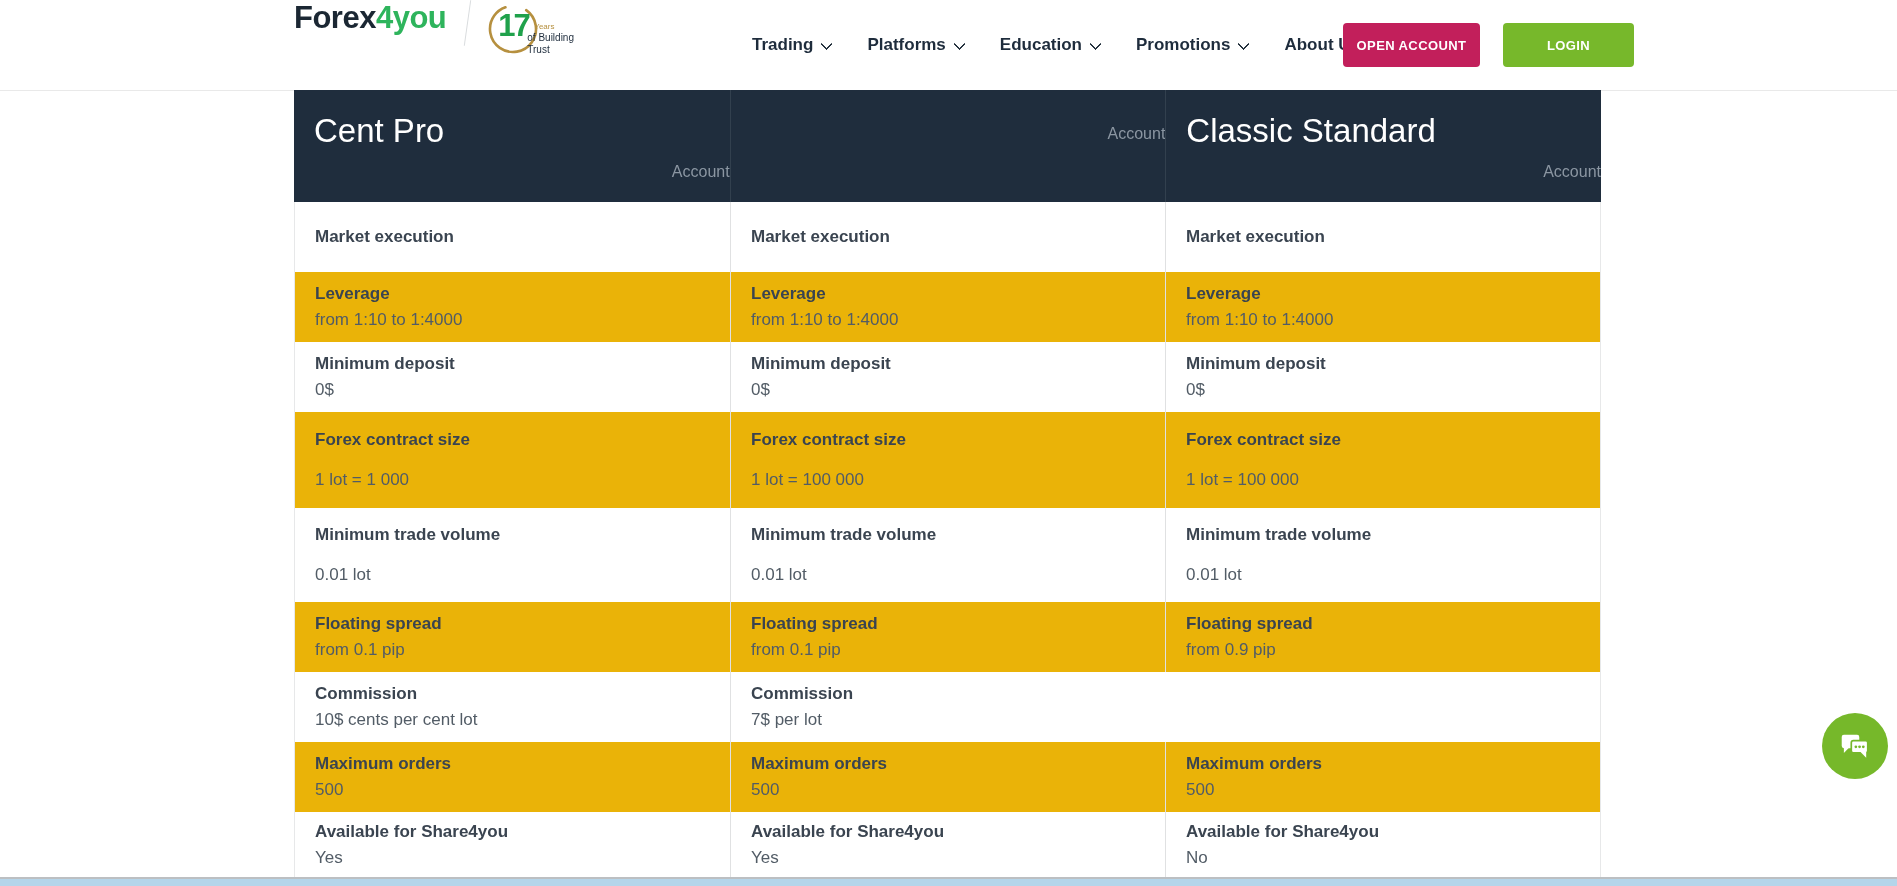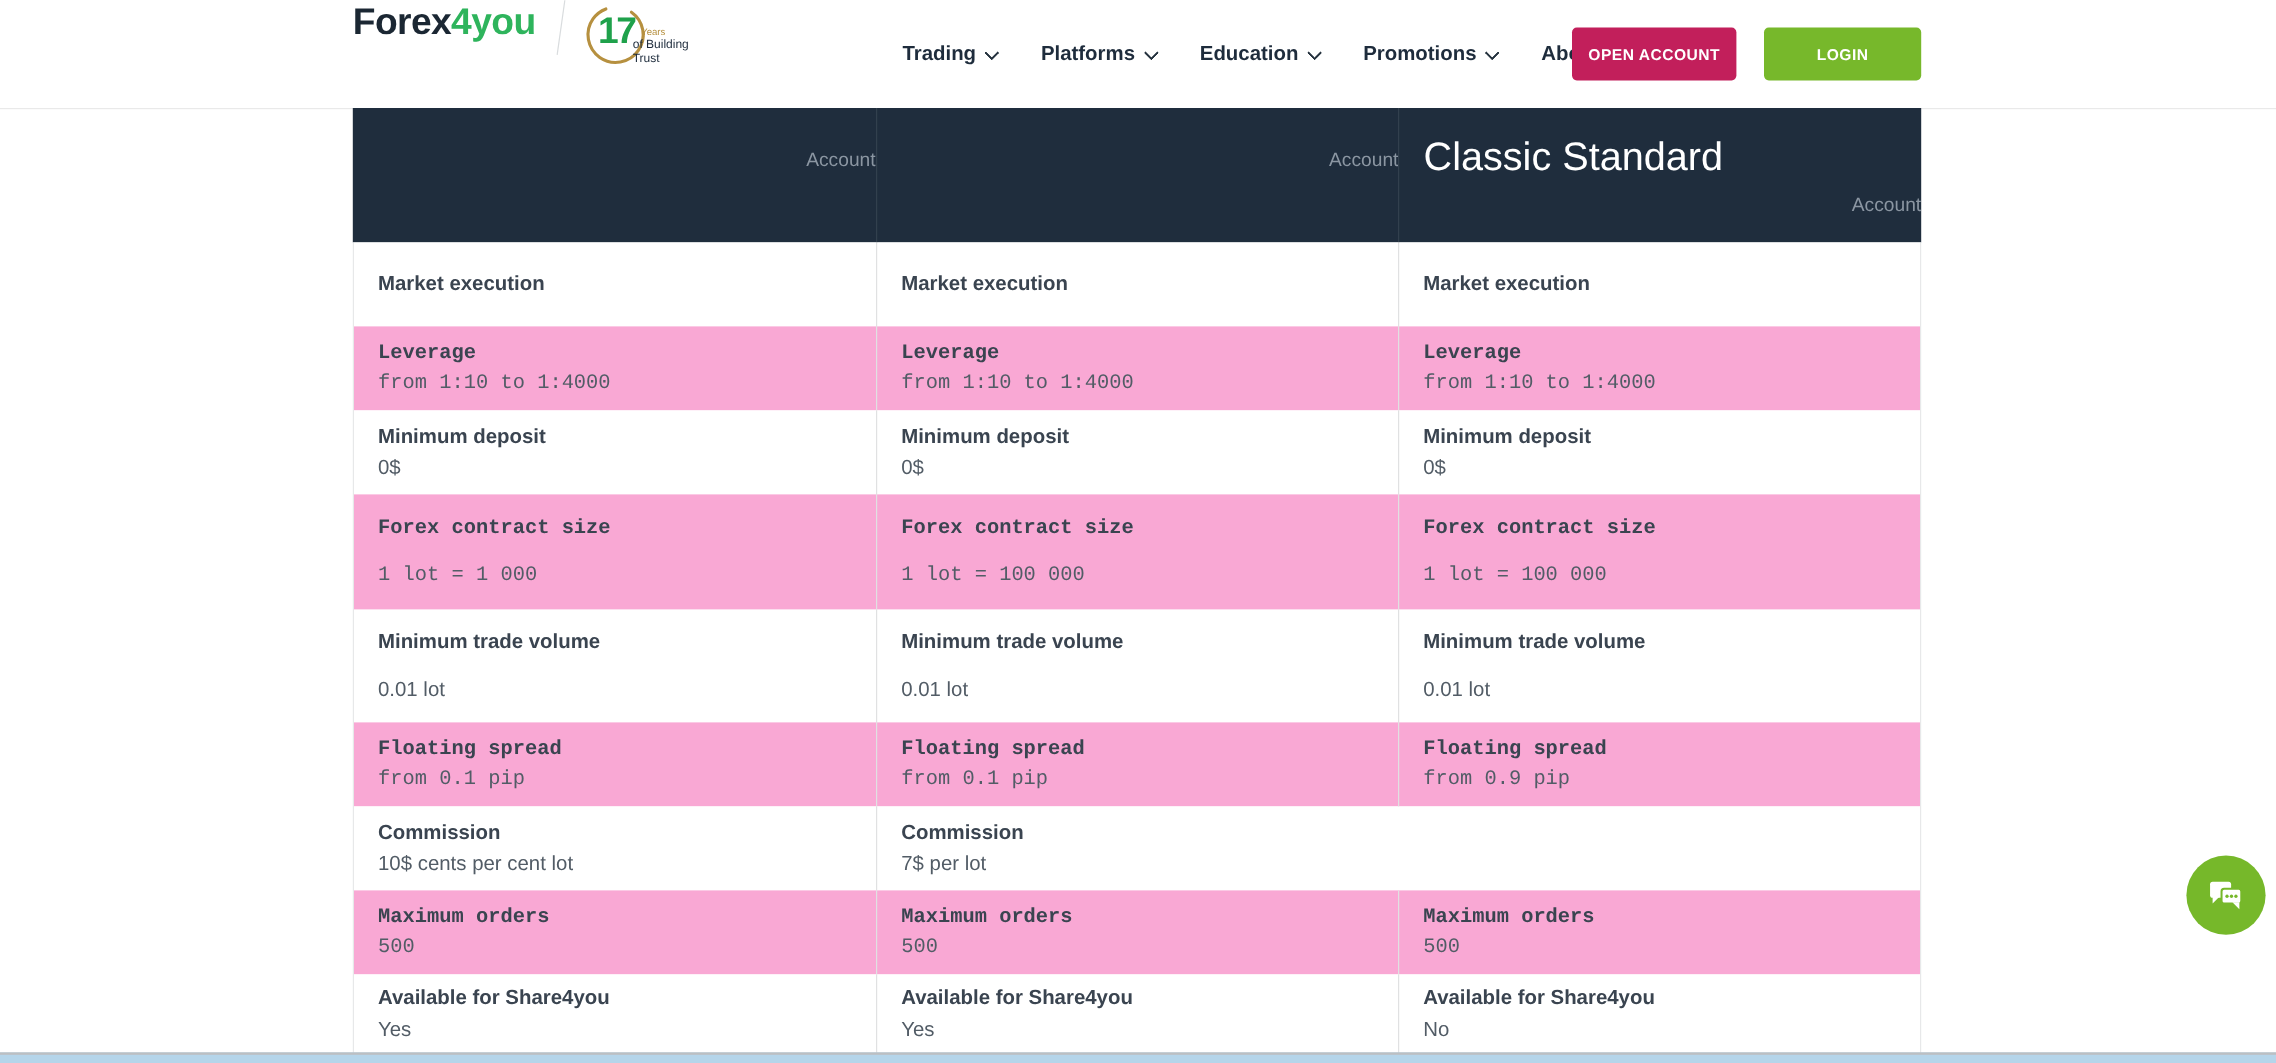--- a/index.html
+++ b/index.html
@@ -20,35 +20,35 @@
   .badge .b17{position:absolute;left:11px;top:8px;font-size:31px;font-weight:700;color:#1fa14b;letter-spacing:-2px;}
   .badge .byears{position:absolute;left:47px;top:22px;font-size:8px;color:#b6903f;}
   .badge .bl1{position:absolute;left:40px;top:32px;font-size:10px;color:#1e2c3c;white-space:nowrap;}
   .badge .bl2{position:absolute;left:40px;top:44px;font-size:10px;color:#1e2c3c;}
 
   .nav{position:absolute;left:752px;top:0;height:90px;display:flex;align-items:center;gap:36px;}
   .nav-item{display:flex;align-items:center;font-size:17px;font-weight:700;color:#1e2c3c;cursor:pointer;white-space:nowrap;}
   .chev{width:7px;height:7px;border-right:2px solid #26333f;border-bottom:2px solid #26333f;border-radius:1px;transform:rotate(45deg) translate(-1px,-1px);margin-left:9px;display:inline-block;}
 
   .btn{position:absolute;top:23px;height:44px;display:flex;align-items:center;justify-content:center;
-       border-radius:4px;color:#ffffff;font-size:13px;font-weight:700;letter-spacing:0.4px;cursor:pointer;}
+       border-radius:4px;color:#ffffff;font-size:13px;font-weight:700;letter-spacing:0.4px;cursor:pointer;margin-left:33px;}
   .btn-open{left:1310px;width:137px;background:#c21f5b;}
   .btn-login{left:1470px;width:131px;background:#77b82b;}
 
   
   .acct-table{position:absolute;left:294px;top:90px;width:1307px;}
   .thead{display:grid;grid-template-columns:repeat(3,1fr);height:112px;background:#1f2d3d;}
   .th{padding:22px 0 0 20px;box-sizing:border-box;}
   .th + .th{border-left:1px solid #32404e;}
   .th-title{font-size:33px;font-weight:400;color:#ffffff;}
   .th-sub{margin-top:13px;font-size:16px;color:#8b96a2;text-align:right;}
 
   .tbody{border-left:1px solid #e7e8e9;border-right:1px solid #e7e8e9;box-sizing:border-box;}
   .trow{display:grid;grid-template-columns:repeat(3,1fr);background:#ffffff;}
-  .trow.alt{background:#f9a8d4;font-family:Liberation Mono, monospace;}
+  .trow.alt{background:#eab308;}
   .h70{height:70px;} .h96{height:96px;} .h94{height:94px;} .h66{height:66px;}
   .cell{padding:0 20px;display:flex;flex-direction:column;justify-content:center;box-sizing:border-box;overflow:hidden;}
   .cell + .cell{border-left:1px solid #e0e1e2;}
   .lbl{font-size:17px;font-weight:700;color:#3a4450;}
   .val{font-size:17px;color:#525c66;margin-top:6px;}
   .spaced .val{margin-top:20px;}
   .val:empty{display:none;}
 
   
   .chat{position:absolute;left:1822px;top:713px;width:66px;height:66px;border-radius:50%;
@@ -102,20 +102,21 @@
       </a>
     </nav>
 
     <a class="btn btn-open">OPEN ACCOUNT</a>
     <a class="btn btn-login">LOGIN</a>
   </header>
 
   <main class="acct-table">
     <div class="thead">
       <div class="th">
+        <div class="th-title">Cent Pro</div>
         <div class="th-sub">Account</div>
       </div>
       <div class="th">
         <div class="th-sub">Account</div>
       </div>
       <div class="th">
         <div class="th-title">Classic Standard</div>
         <div class="th-sub">Account</div>
       </div>
     </div>

